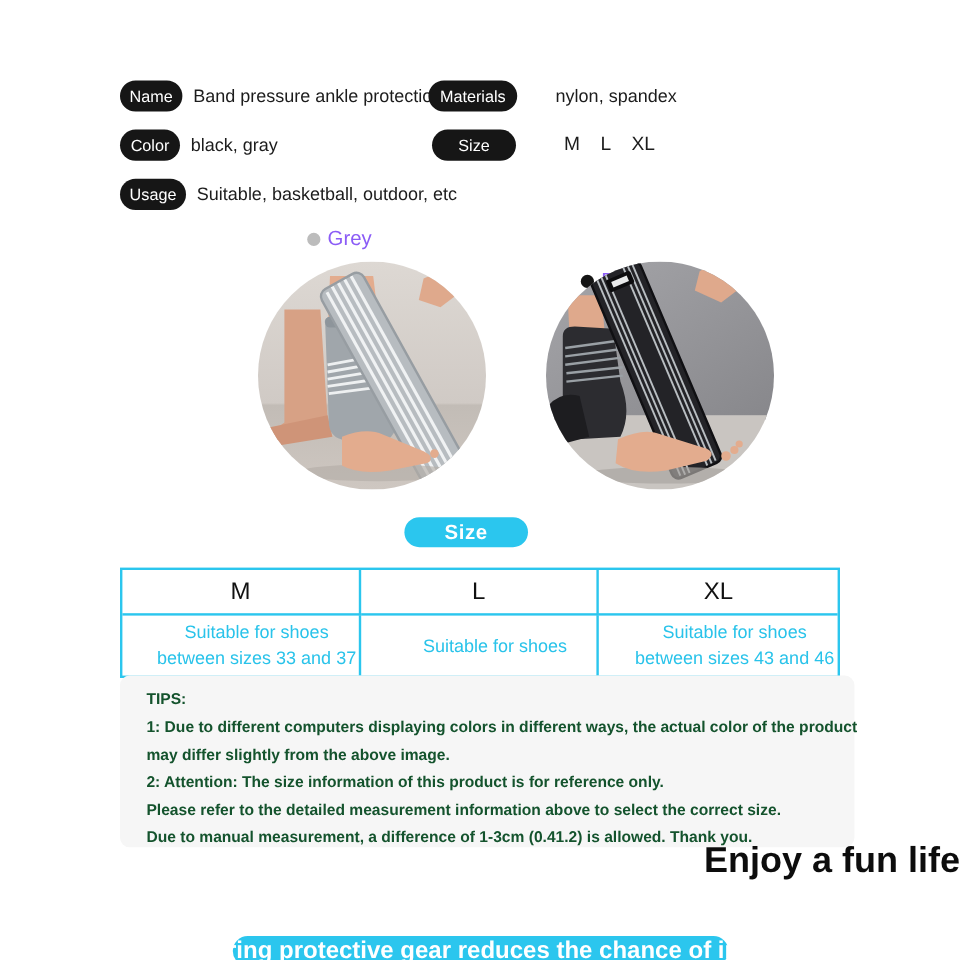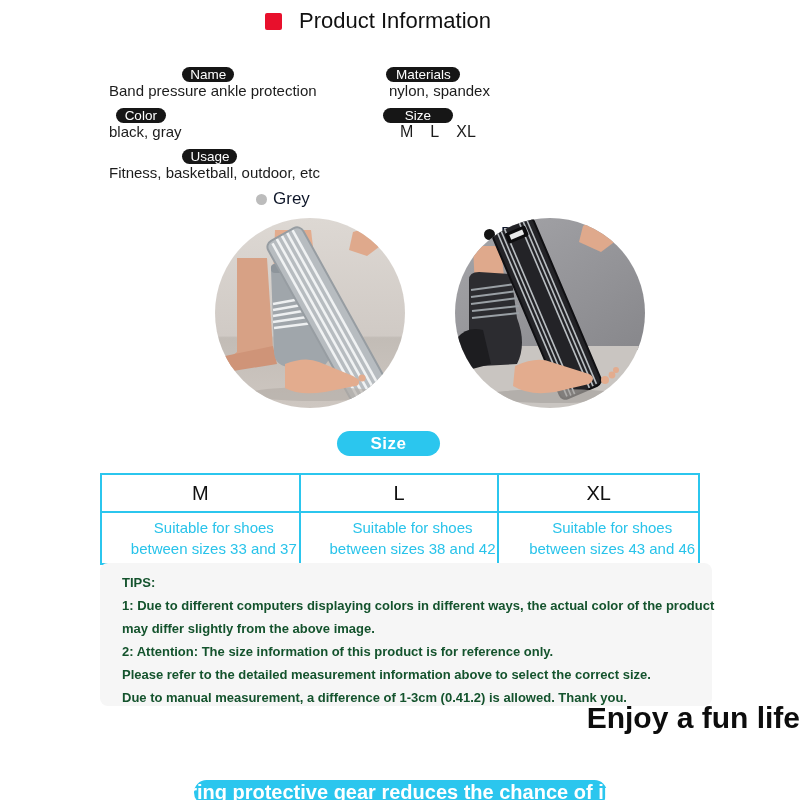--- a/index.html
+++ b/index.html
@@ -5,33 +5,33 @@
   html,body{margin:0;padding:0;background:#ffffff;}
   body{font-family:"Liberation Sans",sans-serif;}
   .page{position:relative;width:800px;height:800px;background:#ffffff;overflow:hidden;}
 
   
   .header{position:absolute;left:265px;top:8px;display:flex;align-items:center;gap:17px;}
   .red-square{width:17px;height:17px;border-radius:2px;background:var(--accent-red,#e8102c);display:inline-block;}
   .page-title{font-size:22px;font-weight:400;color:#111;margin:0;white-space:nowrap;}
 
   
-  .spec-row{position:absolute;display:flex;align-items:center;height:26px;flex-direction:column;}
+  .spec-row{position:absolute;display:flex;align-items:center;height:26px;}
   .pill{display:inline-flex;align-items:center;justify-content:center;height:26px;border-radius:13px;
         background:var(--pill-black,#161616);color:#fff;font-size:13.5px;padding:0 8px;box-sizing:border-box;white-space:nowrap;}
   .pill-name{min-width:48px}.pill-materials{min-width:74px}.pill-color{min-width:50px}
   .pill-size{min-width:70px}.pill-usage{min-width:52px}
   .spec-value{font-size:15px;color:#1c1c1c;margin-left:9px;white-space:nowrap;}
   .spec-value-wide{margin-left:32px;}
   .size-options{display:flex;gap:17px;margin-left:40px;font-size:16px;color:#1c1c1c;}
 
   
   .variant-label{position:absolute;display:flex;align-items:center;gap:6px;height:20px;}
   .dot{width:11px;height:11px;border-radius:50%;display:inline-block;background:#bbb;}
-  .variant-name{font-size:17px;color:#0f172a;}
+  .variant-name{font-size:17px;color:#8b5cf6;}
 
   
   .photo{position:absolute;width:190px;height:190px;}
 
   
   .size-button{position:absolute;left:337px;top:431px;width:103px;height:25px;border-radius:13px;
                background:var(--accent-cyan,#2bc6ee);color:#fff;font-size:17px;font-weight:bold;
                display:flex;align-items:center;justify-content:center;letter-spacing:.5px;}
 
   
@@ -54,24 +54,20 @@
                    font-size:30px;font-weight:bold;color:#0d0d0d;}
   .footer-banner{position:absolute;left:194px;top:780px;width:413px;height:25px;border-radius:13px;
                  background:var(--accent-cyan,#2bc6ee);color:#fff;font-size:20px;font-weight:bold;
                  display:flex;align-items:center;justify-content:center;white-space:nowrap;}
 </style>
 </head>
 <body>
 
 <div class="page">
 
-  <div class="header">
-    <span class="red-square" style="background: rgb(232, 16, 44);"></span>
-    <h1 class="page-title">Product Information</h1>
-  </div>
 
   <div class="spec-row" style="left:100px;top:67px;">
     <span class="pill pill-name">Name</span>
     <span class="spec-value">Band pressure ankle protection</span>
   </div>
   <div class="spec-row" style="left:100px;top:108px;">
     <span class="pill pill-color">Color</span>
     <span class="spec-value">black, gray</span>
   </div>
   <div class="spec-row" style="left:357px;top:67px;">
@@ -81,21 +77,21 @@
   <div class="spec-row" style="left:360px;top:108px;">
     <span class="pill pill-size">Size</span>
     <span class="size-options">
       <span>M</span>
       <span>L</span>
       <span>XL</span>
     </span>
   </div>
   <div class="spec-row" style="left:100px;top:149px;">
     <span class="pill pill-usage">Usage</span>
-    <span class="spec-value">Fitness, basketball, outdoor, etc</span>
+    <span class="spec-value">Suitable, basketball, outdoor, etc</span>
   </div>
 
   <div class="variant-label" style="left:256px;top:189px;">
     <span class="dot" style="background: rgb(188, 188, 188);"></span>
     <span class="variant-name">Grey</span>
   </div>
   <div class="variant-label" style="left:484px;top:189px;margin-top:35px;">
     <span class="dot" style="background: rgb(20, 20, 20);"></span>
     <span class="variant-name">Black</span>
   </div>
@@ -196,21 +192,20 @@
   <div class="size-table">
     <div class="th">M</div>
     <div class="th">L</div>
     <div class="th">XL</div>
     <div class="td">
       <div>Suitable for shoes</div>
       <div>between sizes 33 and 37</div>
     </div>
     <div class="td">
       <div>Suitable for shoes</div>
-      <div>between sizes 38 and 42</div>
     </div>
     <div class="td">
       <div>Suitable for shoes</div>
       <div>between sizes 43 and 46</div>
     </div>
   </div>
 
   <div class="tips-panel">
     <div class="tips-line">TIPS:</div>
     <div class="tips-line">1: Due to different computers displaying colors in different ways, the actual color of the product</div>

